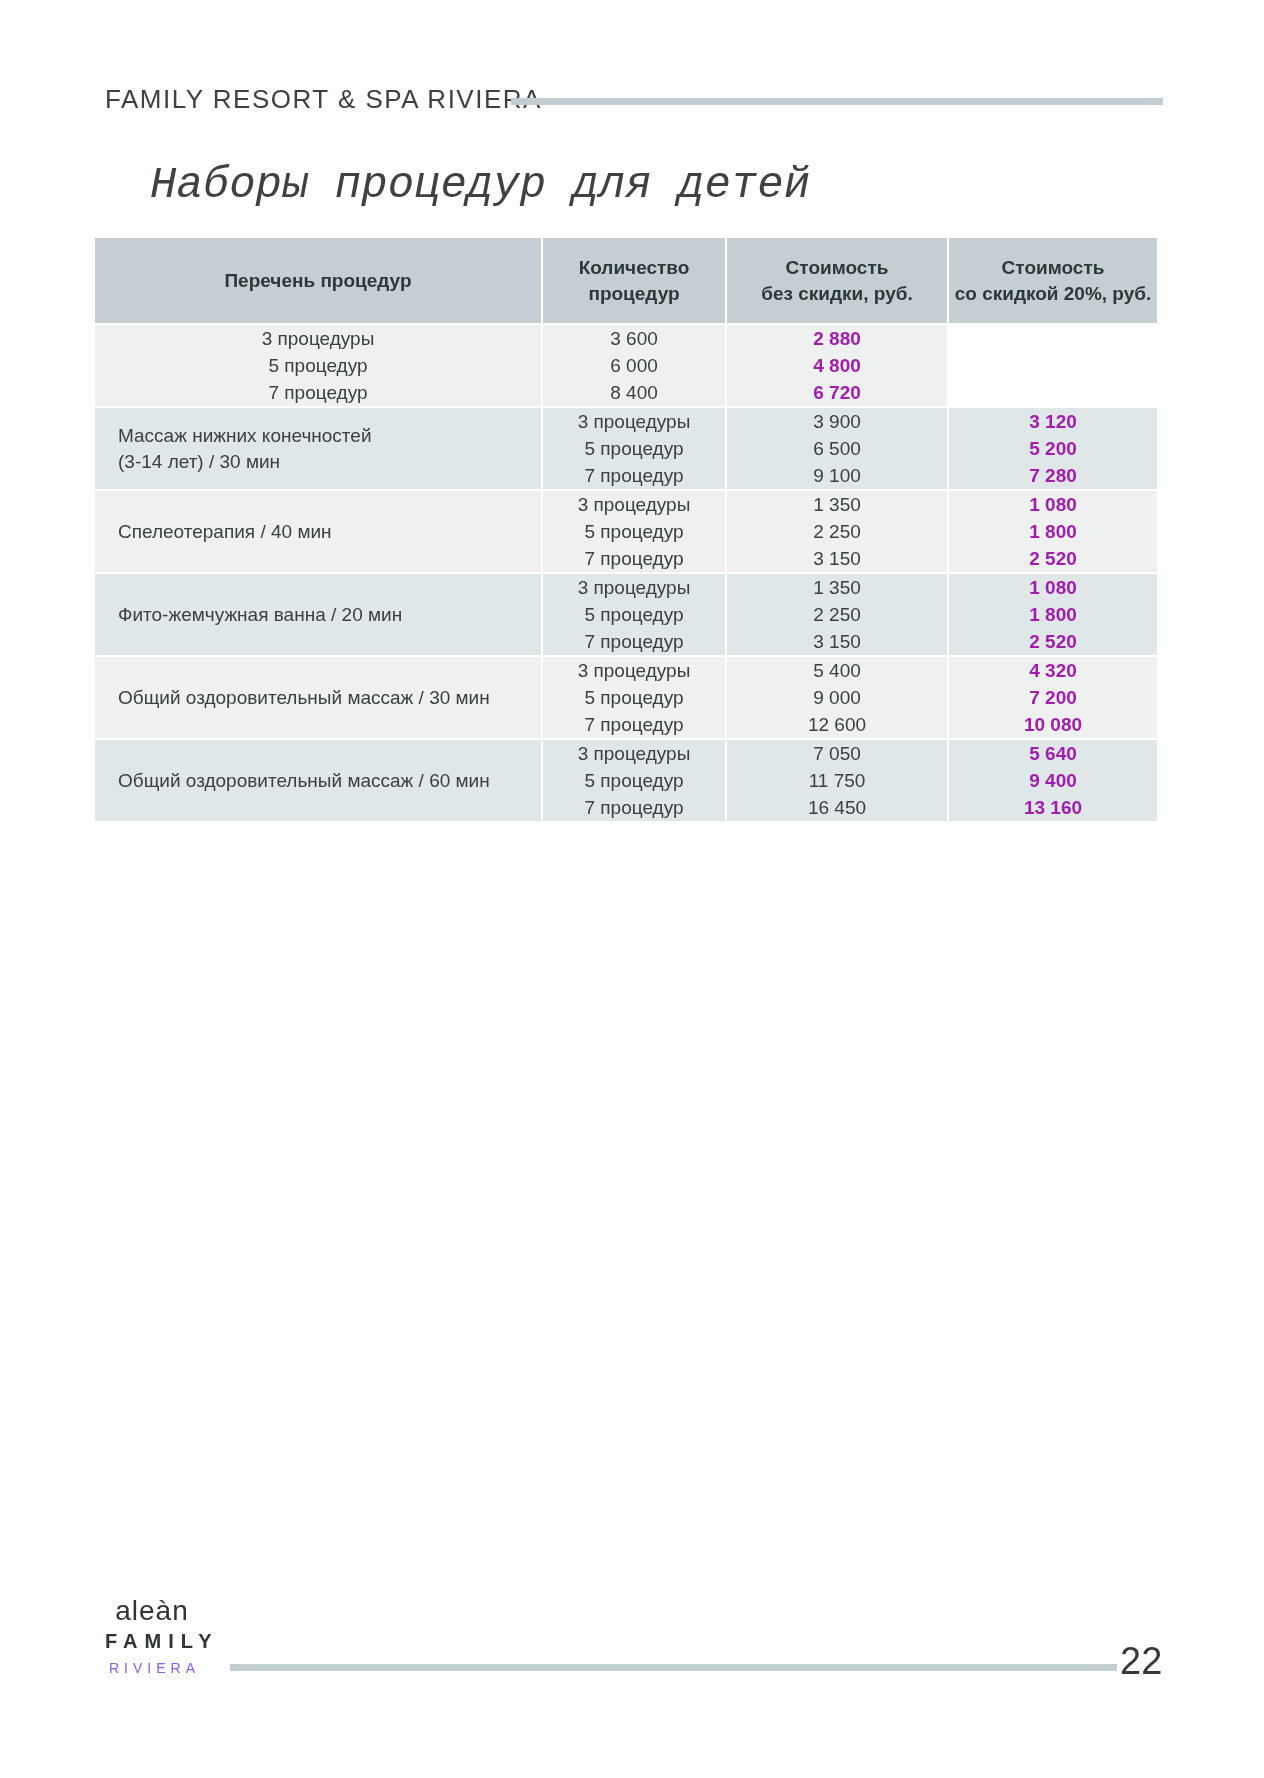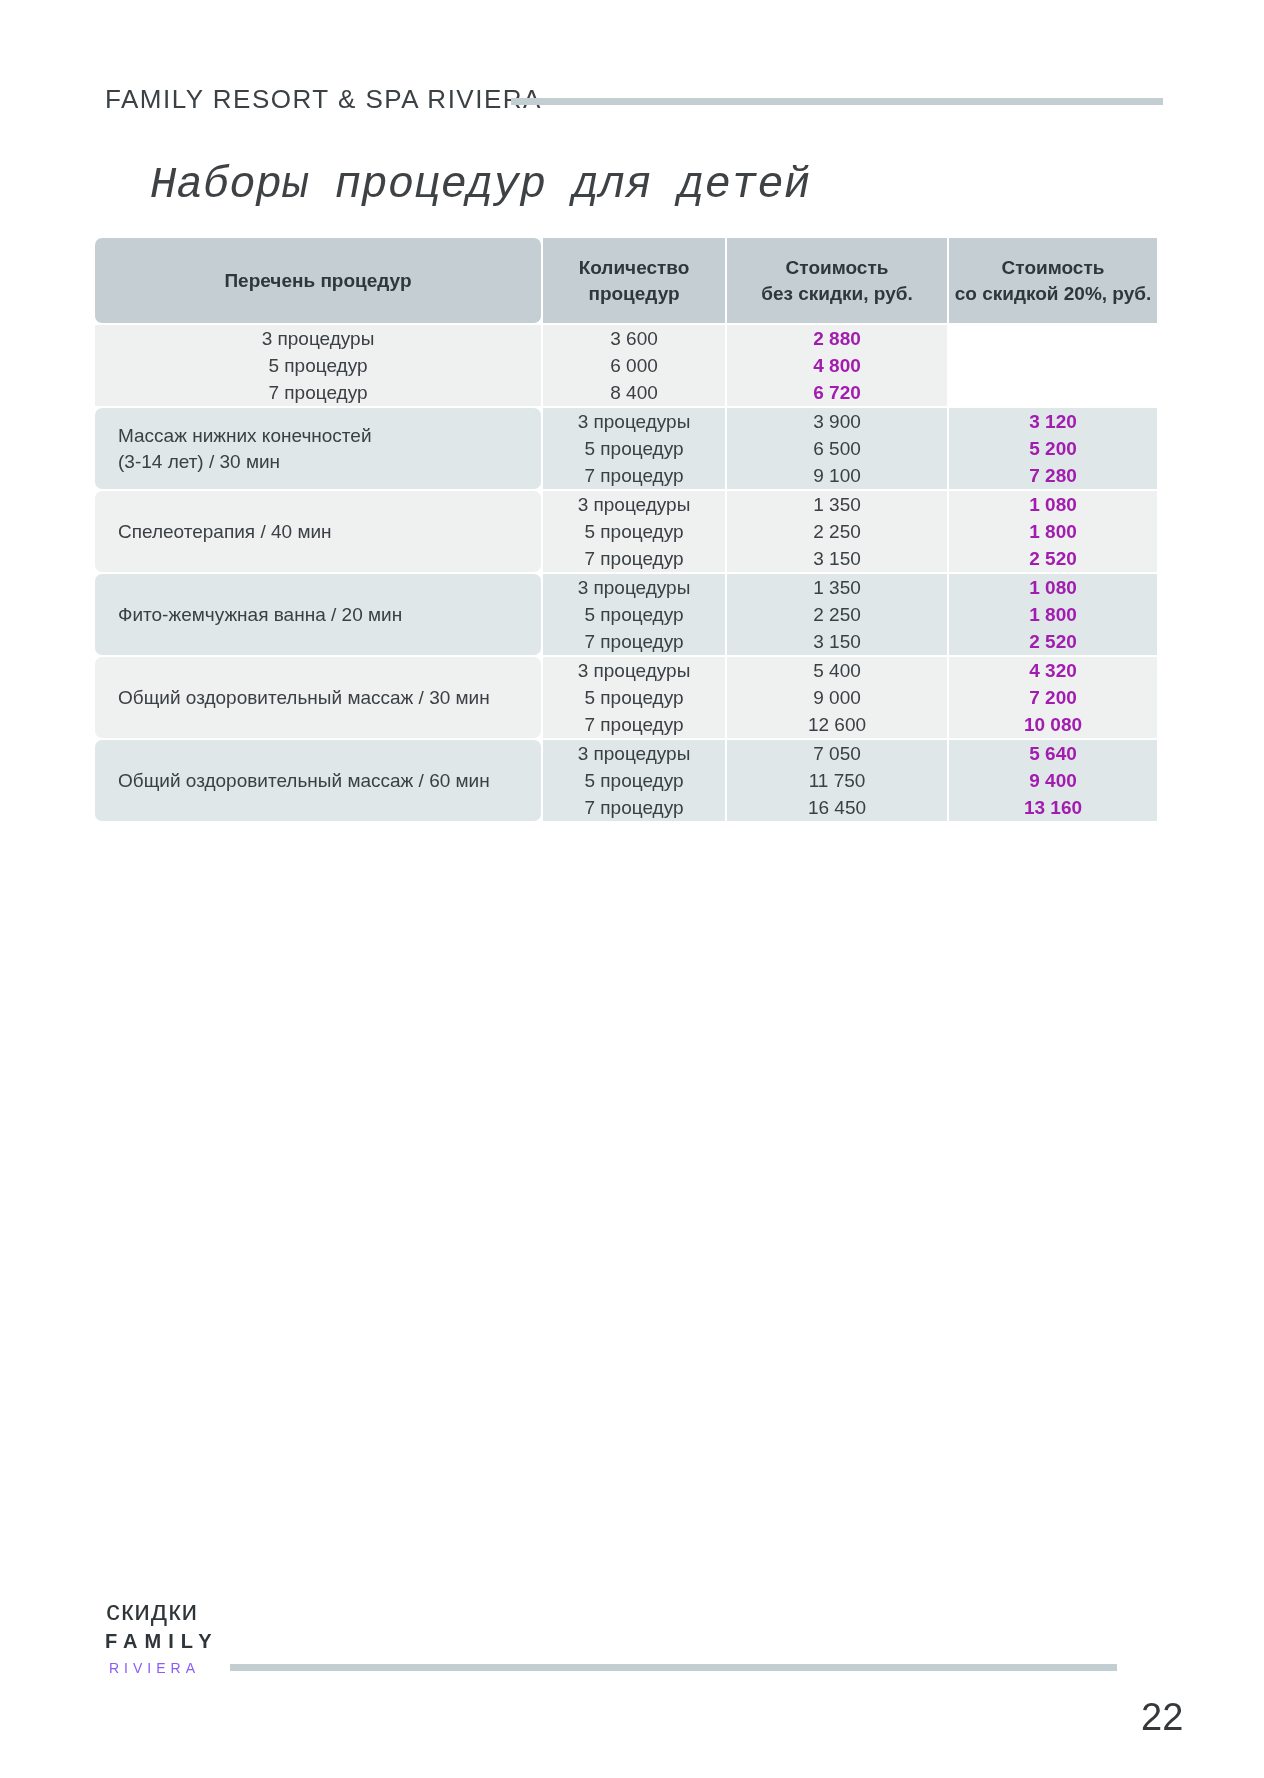--- a/index.html
+++ b/index.html
@@ -52,41 +52,40 @@
     background: #c5cfd3;
     font-weight: bold; color: #2e373b;
     line-height: 26px; white-space: pre-line;
   }
   .body-row.light .cell { background: #eff1f1; }
   .body-row.dark  .cell { background: #dfe7e9; }
   .cell.name {
     align-items: flex-start; text-align: left;
     padding-left: 23px; padding-right: 10px;
     line-height: 26px;
-    border-radius: 7px;
   }
   .thead-row .cell.name { align-items: center; text-align: center; padding: 0 10px; }
   .cell.disc { font-weight: bold; color: #a21caf; }
   .cell .ln { display: block; }
 
   
   .footer-logo {
     position: absolute; left: 98px; top: 1596px; width: 108px;
     text-align: center; color: #2f3538;
   }
   .logo-line1 { font-size: 28px; letter-spacing: 1px; line-height: 30px; }
   .logo-line2 { font-size: 20px; font-weight: bold; letter-spacing: 7px; text-indent: 7px; line-height: 30px; }
   .logo-line3 { font-size: 14px; letter-spacing: 5px; text-indent: 5px; line-height: 24px; color: #8b5cf6; }
   .footer-rule {
     position: absolute; left: 230px; top: 1664px;
     width: 887px; height: 7px; background: #c3ced2;
   }
   .page-number {
-    position: absolute; left: 1120px; top: 1696px;
-    font-size: 38px; color: #35393c; margin-left: 21px;
+    position: absolute; left: 1120px; top: 1640px;
+    font-size: 38px; color: #35393c;
   }
 </style>
 </head>
 <body>
 
 <div class="page">
 
   <div class="brand-header">FAMILY RESORT &amp; SPA RIVIERA</div>
   <div class="top-rule"></div>
 
@@ -224,20 +223,20 @@
       <div class="cell disc">
         <span class="ln">5 640</span>
         <span class="ln">9 400</span>
         <span class="ln">13 160</span>
       </div>
     </div>
 
   </div>
 
   <div class="footer-logo">
-    <div class="logo-line1">скидки</div>
+    <div class="logo-line1">aleàn</div>
     <div class="logo-line2">FAMILY</div>
     <div class="logo-line3">RIVIERA</div>
   </div>
   <div class="footer-rule"></div>
   <div class="page-number">22</div>
 
 </div>
 
 </body></html>

